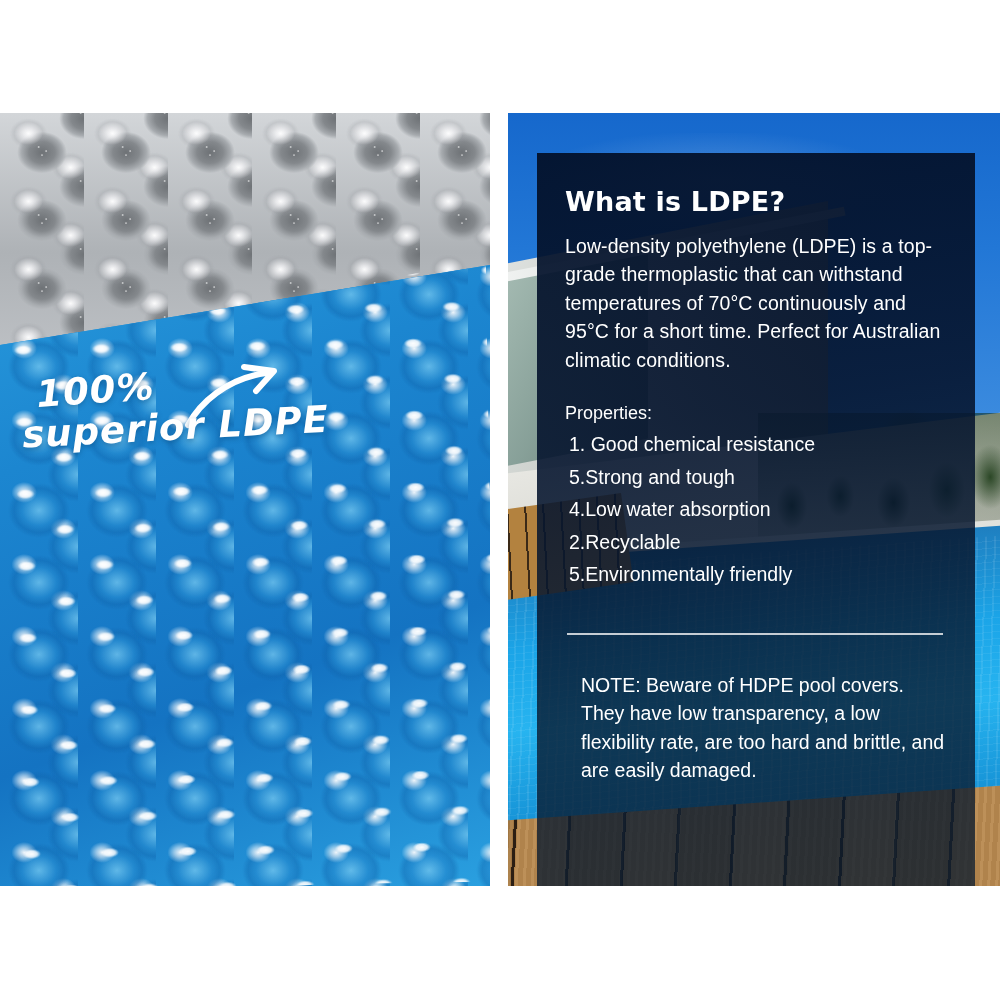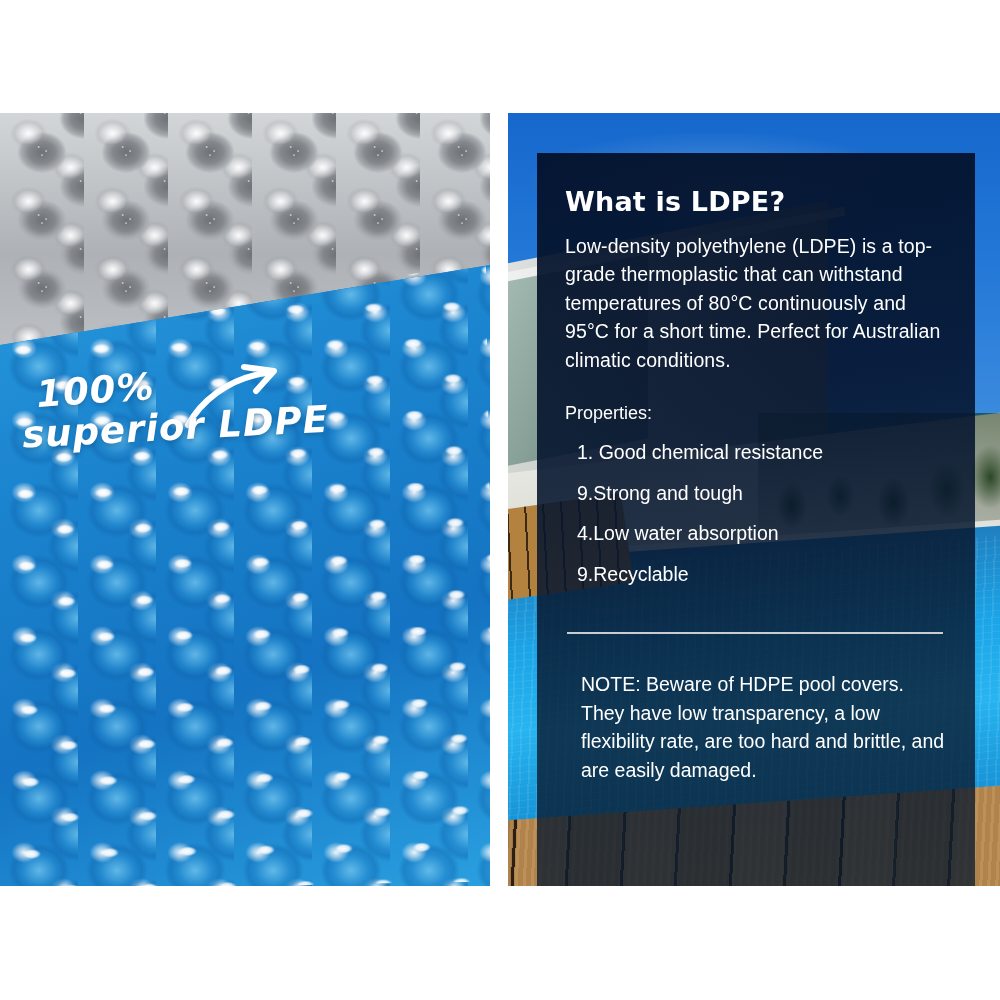--- a/index.html
+++ b/index.html
@@ -197,21 +197,21 @@
     font-size:19.5px;line-height:1.46;margin:0;font-weight:400;
     letter-spacing:.1px;
   }
   .props-label{
     font-size:18px;line-height:1.46;margin:26px 0 0 0;
   }
   .props-list{
     list-style:none;margin:0;padding:0;
   }
   .props-list li{
-    font-size:19.5px;line-height:1.46;margin:12px;
+    font-size:19.5px;line-height:1.46;margin:4px;
   }
   .divider{
     height:2px;background:#c6cdd4;margin:44px 2px 0 2px;
   }
   .note{
     font-size:19.5px;line-height:1.46;margin:36px 0 0 16px;
   }
 </style>
 </head>
 <body>
@@ -245,28 +245,29 @@
     <div class="hedge"></div>
     <div class="pool-edge"></div>
     <div class="pool"></div>
     <div class="pool-shimmer"></div>
     <div class="deck-left"></div>
     <div class="deck"></div>
     <div class="deck-grain"></div>
 
     <div class="info-card">
       <h1 class="card-title">What is LDPE?</h1>
-      <p class="card-para">Low-density polyethylene (LDPE) is a top-grade thermoplastic that can withstand temperatures of 80°C continuously and 95°C for a short time. Perfect for Australian climatic conditions.</p>
+      <p class="card-para">Low-density polyethylene (LDPE) is a top-grade thermoplastic that can withstand temperatures of 70°C continuously and 95°C for a short time. Perfect for Australian climatic conditions.</p>
 
       <p class="props-label">Properties:</p>
       <ul class="props-list">
         <li>1. Good chemical resistance</li>
-        <li>9.Strong and tough</li>
+        <li>5.Strong and tough</li>
         <li>4.Low water absorption</li>
-        <li>9.Recyclable</li>
+        <li>2.Recyclable</li>
+        <li>5.Environmentally friendly</li>
       </ul>
 
       <div class="divider"></div>
 
       <p class="note">NOTE: Beware of HDPE pool covers. They have low transparency, a low flexibility rate, are too hard and brittle, and are easily damaged.</p>
     </div>
   </div>
 
 </div>
 

